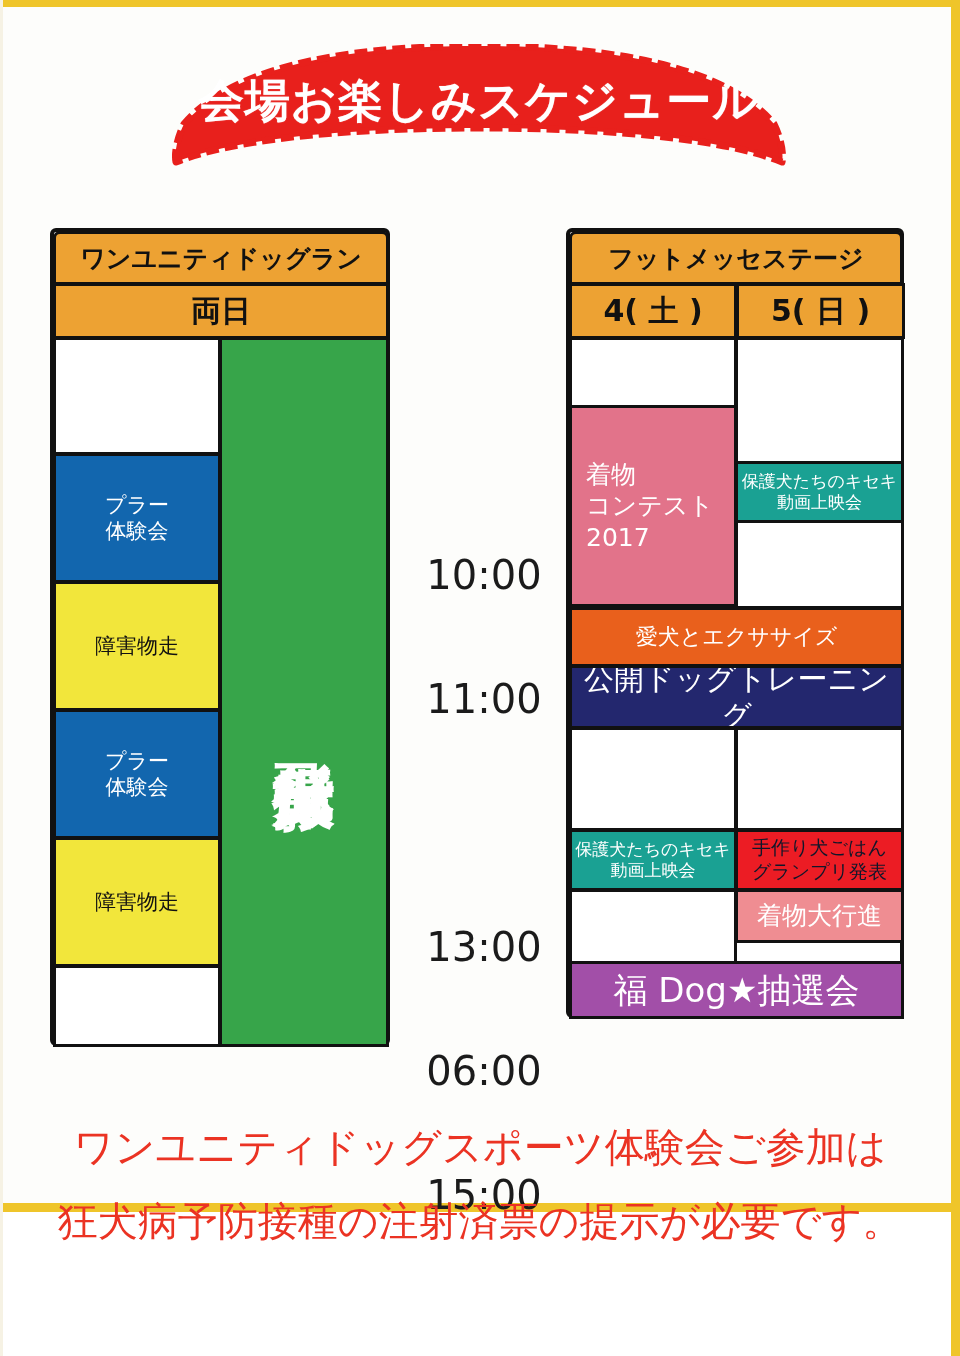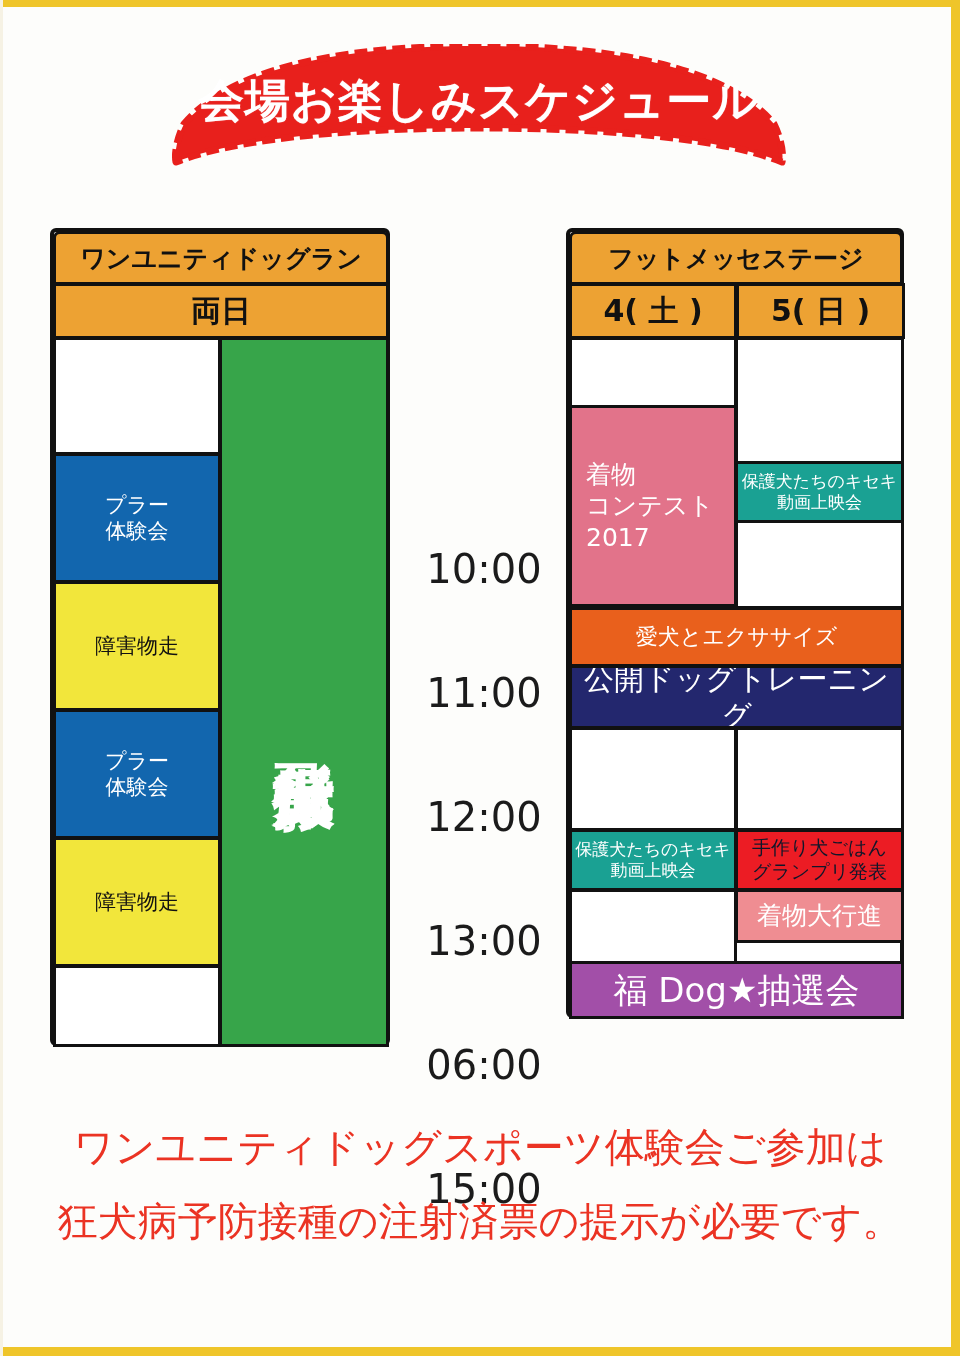--- a/index.html
+++ b/index.html
@@ -8,21 +8,21 @@
     width: 960px;
     height: 1356px;
     background: #ffffff;
     font-family: "DejaVu Sans", "Liberation Sans", sans-serif;
     overflow: hidden;
   }
 
   #page {
     position: relative;
     width: 960px;
-    height: 1356px;
+    height: 1212px;
     background: #fdfdfb;
   }
 
   
   .frame-edge { position: absolute; background: #EFC52A; }
   .frame-top    { left: 0;  top: 0;    width: 960px; height: 7px; }
   .frame-right  { right: 0; top: 0;    width: 9px;   height: 1356px; }
   .frame-bottom { left: 0;  bottom: 0; width: 960px; height: 9px; }
   .frame-left   { left: 0;  top: 0;    width: 3px;   height: 1356px; background: #f6f2e4; }
 
@@ -127,20 +127,21 @@
   
   #time-axis { position: absolute; left: 404px; top: 228px; width: 160px; height: 820px; }
   .time-label {
     position: absolute;
     left: 0;
     width: 160px;
     text-align: center;
     font-size: 40px;
     color: #1b1b1b;
     letter-spacing: 0px;
+    margin-top: 6px;
   }
 
   
   #footer {
     position: absolute;
     left: 0;
     top: 1110px;
     width: 960px;
     text-align: center;
     color: #EB3323;
@@ -259,21 +260,20 @@
         <div class="cell col-both" style="top:624px; height:58px; background:#A24FA8; color:#ffffff; font-size:34px;">
           <span class="line">福 Dog★抽選会</span>
         </div>
 
       </div>
     </div>
 
     <div id="time-axis">
       <div class="time-label" style="top:90px;">10:00</div>
       <div class="time-label" style="top:214px;">11:00</div>
-      <div class="time-label" style="top:338px;">12:00</div>
       <div class="time-label" style="top:462px;">13:00</div>
       <div class="time-label" style="top:586px;">06:00</div>
       <div class="time-label" style="top:710px;">15:00</div>
     </div>
 
   </div>
 
   <div id="footer">
     <span class="fline">ワンユニティドッグスポーツ体験会ご参加は</span>
     <span class="fline">狂犬病予防接種の注射済票の提示が必要です。</span>

